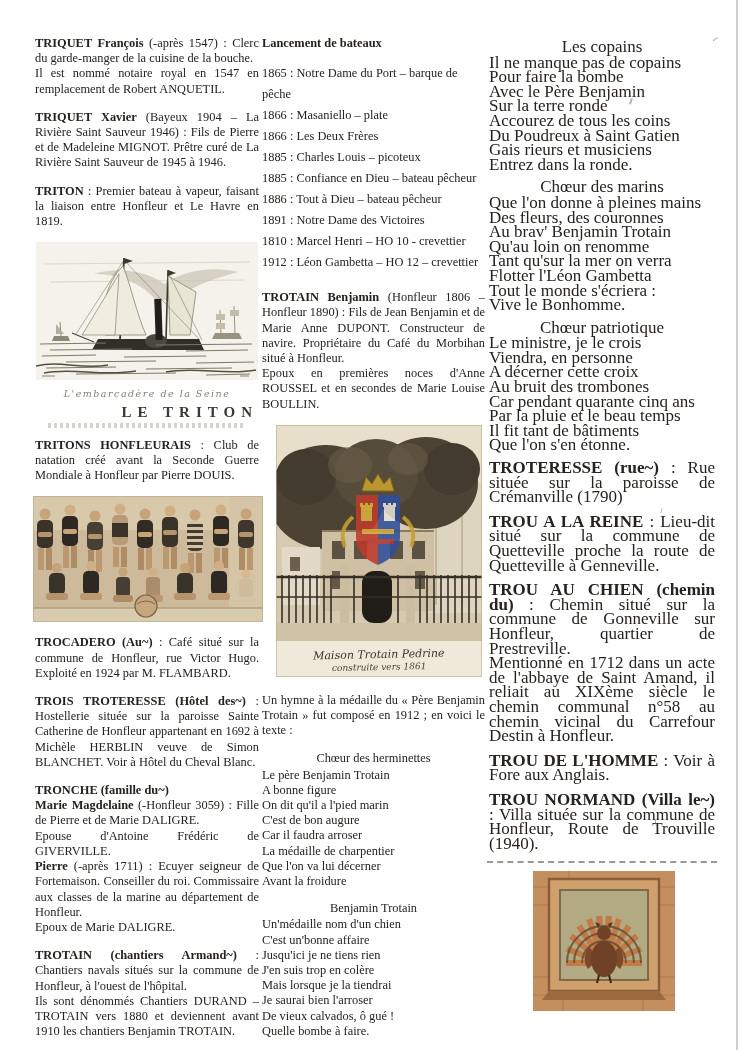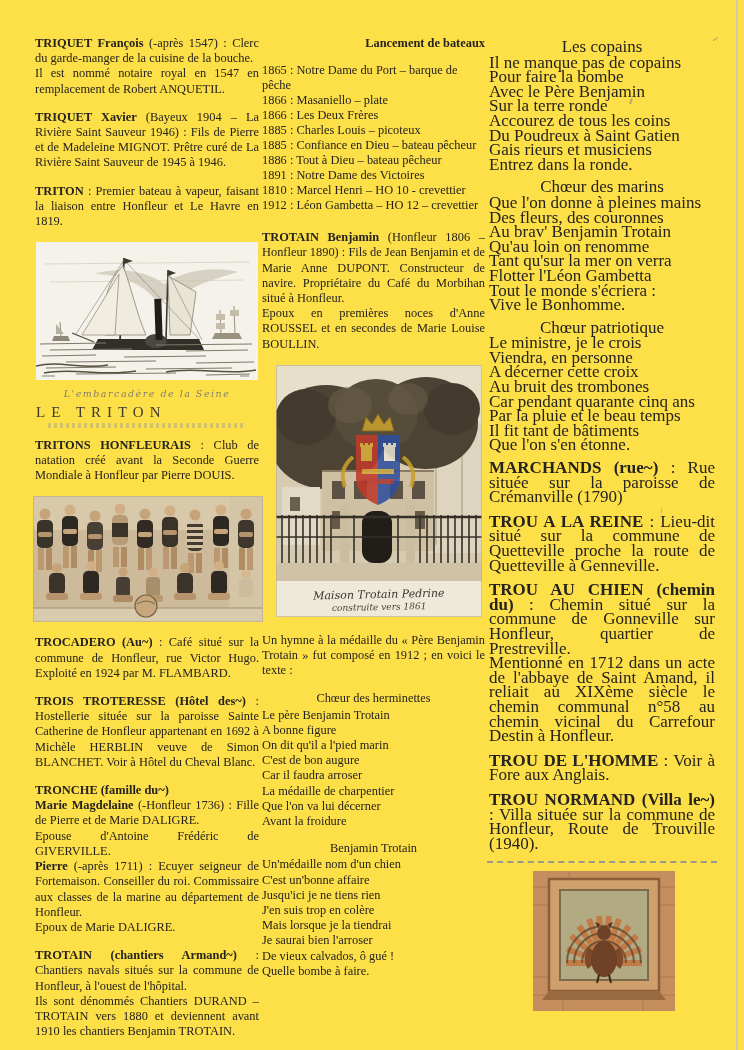--- a/index.html
+++ b/index.html
@@ -1,40 +1,40 @@
 <!DOCTYPE html>
 <html lang="fr"><head>
 <meta charset="utf-8">
 <title>Document</title>
 <style>
   html,body{margin:0;padding:0;background:#e9e9e6;}
-  .page{position:relative;width:744px;height:1050px;margin:0 auto;background:#fde047;
+  .page{position:relative;width:744px;height:1050px;margin:0 auto;background:#ffffff;
         overflow:hidden;font-family:"Liberation Serif",serif;color:#26221e;}
   .col{position:absolute;top:36px;font-size:12.4px;line-height:15.2px;text-align:justify;}
   .col1{left:35px;width:224px;}
   .col2{left:262px;width:223px;}
   .col3{left:489px;top:40px;width:226px;font-size:17px;line-height:14.6px;}
   p.entry{margin:0 0 13px 0;}
   p.entry.m0{margin-bottom:0;}
   .col3 p.entry{margin:0 0 10px 0;}
   .hw{font-weight:bold;}
   .eb{white-space:pre-line;}
-  .center-head{text-align:right;font-weight:bold;margin:0 0 12px 0;}
-  .launch{white-space:pre-line;text-align:left;margin:0 0 17px 0;line-height:15px;}
+  .center-head{text-align:left;font-weight:bold;margin:0 0 12px 0;}
+  .launch{white-space:pre-line;text-align:left;margin:0 0 17px 0;line-height:21px;}
   .note{margin:0 0 6px 0;}
   .poem{margin:0 0 12px 0;text-align:left;}
   .col3 .poem{margin:0 0 8px 0;}
   .poem-title{text-align:center;margin:0 0 1px 0;}
   .poem-lines{white-space:pre-line;}
   
   .img-boat{position:relative;width:222px;margin:6px 0 10px 1px;}
   .cap-cursive{font-family:"DejaVu Serif",serif;font-style:italic;font-size:9.5px;
                color:#837d6f;text-align:center;letter-spacing:1.5px;margin-top:2px;}
-  .triton-title{text-align:left;font-size:15px;letter-spacing:6px;color:#3d3933;
-                margin-top:3px;font-weight:normal;}
+  .triton-title{text-align:right;font-size:15px;letter-spacing:6px;color:#3d3933;
+                margin-top:3px;font-weight:bold;}
   .cutline{height:5px;margin:3px 12px 0 12px;opacity:.45;
            background:repeating-linear-gradient(90deg,#a49e90 0 3px,transparent 3px 6px);}
   
   .img-swim{width:230px;margin:0 0 13px -2px;line-height:0;}
   
   .img-house{position:relative;width:206px;margin:2px 0 16px 14px;line-height:0;}
   .house-cap{position:absolute;left:0;bottom:4px;width:100%;text-align:center;
              font-family:"DejaVu Serif",serif;font-style:italic;font-size:11px;
              line-height:12px;color:#3a332a;transform:rotate(-1.2deg);}
   .house-cap .l2{font-size:9px;color:#4a4238;}
@@ -249,21 +249,21 @@
         <path d="M104,108 q9,-6 18,0" stroke="#7c624a" stroke-width="1" fill="none"></path>
         <rect x="0" y="0" width="230" height="126" fill="none" stroke="#b9a988" stroke-width="2" opacity="0.6"></rect>
       </svg>
     </div>
 
     <p class="entry"><span class="hw">TROCADERO (Au~)</span><span class="eb"> : Café situé sur la commune de Honfleur, rue Victor Hugo. Exploité en 1924 par M. FLAMBARD.</span></p>
 
     <p class="entry"><span class="hw">TROIS TROTERESSE (Hôtel des~)</span><span class="eb"> : Hostellerie située sur la paroisse Sainte Catherine de Honfleur appartenant en 1692 à Michèle HERBLIN veuve de Simon BLANCHET. Voir à Hôtel du Cheval Blanc.</span></p>
 
     <p class="entry m0"><span class="hw">TRONCHE (famille du~)</span><span class="eb"></span></p>
-    <p class="entry m0"><span class="hw">Marie Magdelaine</span><span class="eb"> (-Honfleur 1736) : Fille de Pierre et de Marie DALIGRE.
+    <p class="entry m0"><span class="hw">Marie Magdelaine</span><span class="eb"> (-Honfleur 3059) : Fille de Pierre et de Marie DALIGRE.
 Epouse d'Antoine Frédéric de GIVERVILLE.</span></p>
     <p class="entry"><span class="hw">Pierre</span><span class="eb"> (-après 1711) : Ecuyer seigneur de Fortemaison. Conseiller du roi. Commissaire aux classes de la marine au département de Honfleur.
 Epoux de Marie DALIGRE.</span></p>
 
     <p class="entry"><span class="hw">TROTAIN (chantiers Armand~)</span><span class="eb"> : Chantiers navals situés sur la commune de Honfleur, à l'ouest de l'hôpital.
 Ils sont dénommés Chantiers DURAND – TROTAIN vers 1880 et deviennent avant 1910 les chantiers Benjamin TROTAIN.</span></p>
   </div>
 
   <div class="col col2">
 
@@ -428,21 +428,21 @@
 Viendra, en personne
 A décerner cette croix
 Au bruit des trombones
 Car pendant quarante cinq ans
 Par la pluie et le beau temps
 Il fit tant de bâtiments
 Que l'on s'en étonne.</div>
     </div>
 
 
-    <p class="entry"><span class="hw">MARCHANDS (rue~)</span><span class="eb"> : Rue située sur la paroisse de Crémanville (1790)</span></p>
+    <p class="entry"><span class="hw">TROTERESSE (rue~)</span><span class="eb"> : Rue située sur la paroisse de Crémanville (1790)</span></p>
 
 
     <p class="entry"><span class="hw">TROU A LA REINE</span><span class="eb"> : Lieu-dit situé sur la commune de Quetteville proche la route de Quetteville à Genneville.</span></p>
 
     <p class="entry"><span class="hw">TROU AU CHIEN (chemin du)</span><span class="eb"> : Chemin situé sur la commune de Gonneville sur Honfleur, quartier de Prestreville.
 Mentionné en 1712 dans un acte de l'abbaye de Saint Amand, il reliait au XIXème siècle le chemin communal n°58 au chemin vicinal du Carrefour Destin à Honfleur.</span></p>
 
     <p class="entry"><span class="hw">TROU DE L'HOMME</span><span class="eb"> : Voir à Fore aux Anglais.</span></p>
 
     <p class="entry"><span class="hw">TROU NORMAND (Villa le~)</span><span class="eb"> : Villa située sur la commune de Honfleur, Route de Trouville (1940).</span></p>

